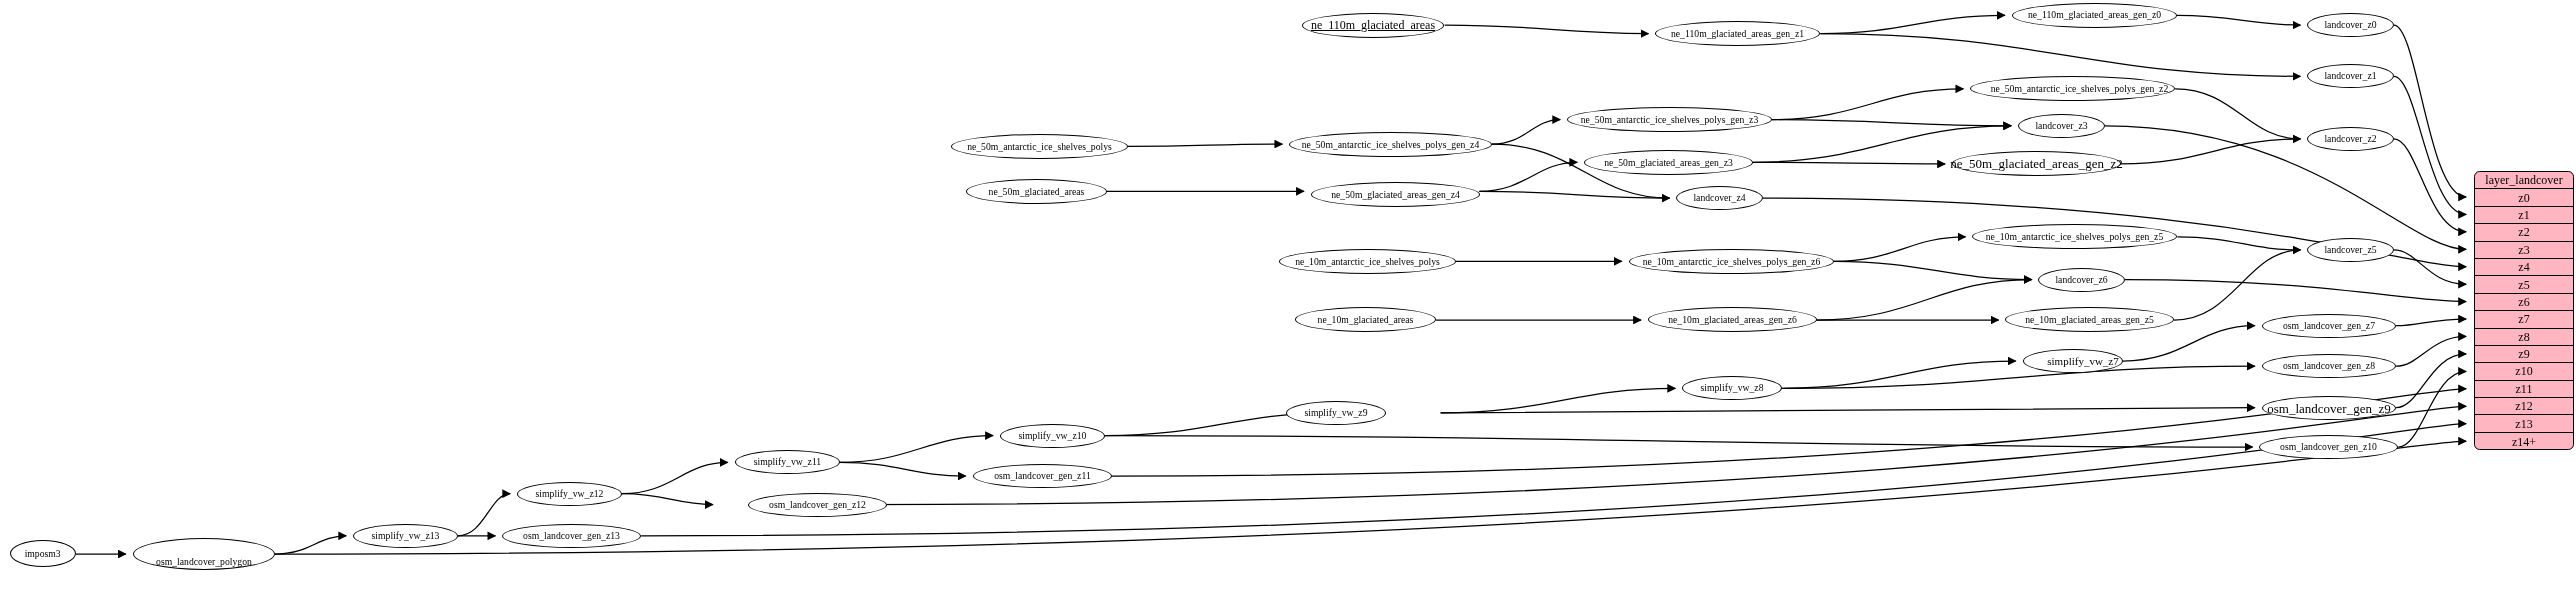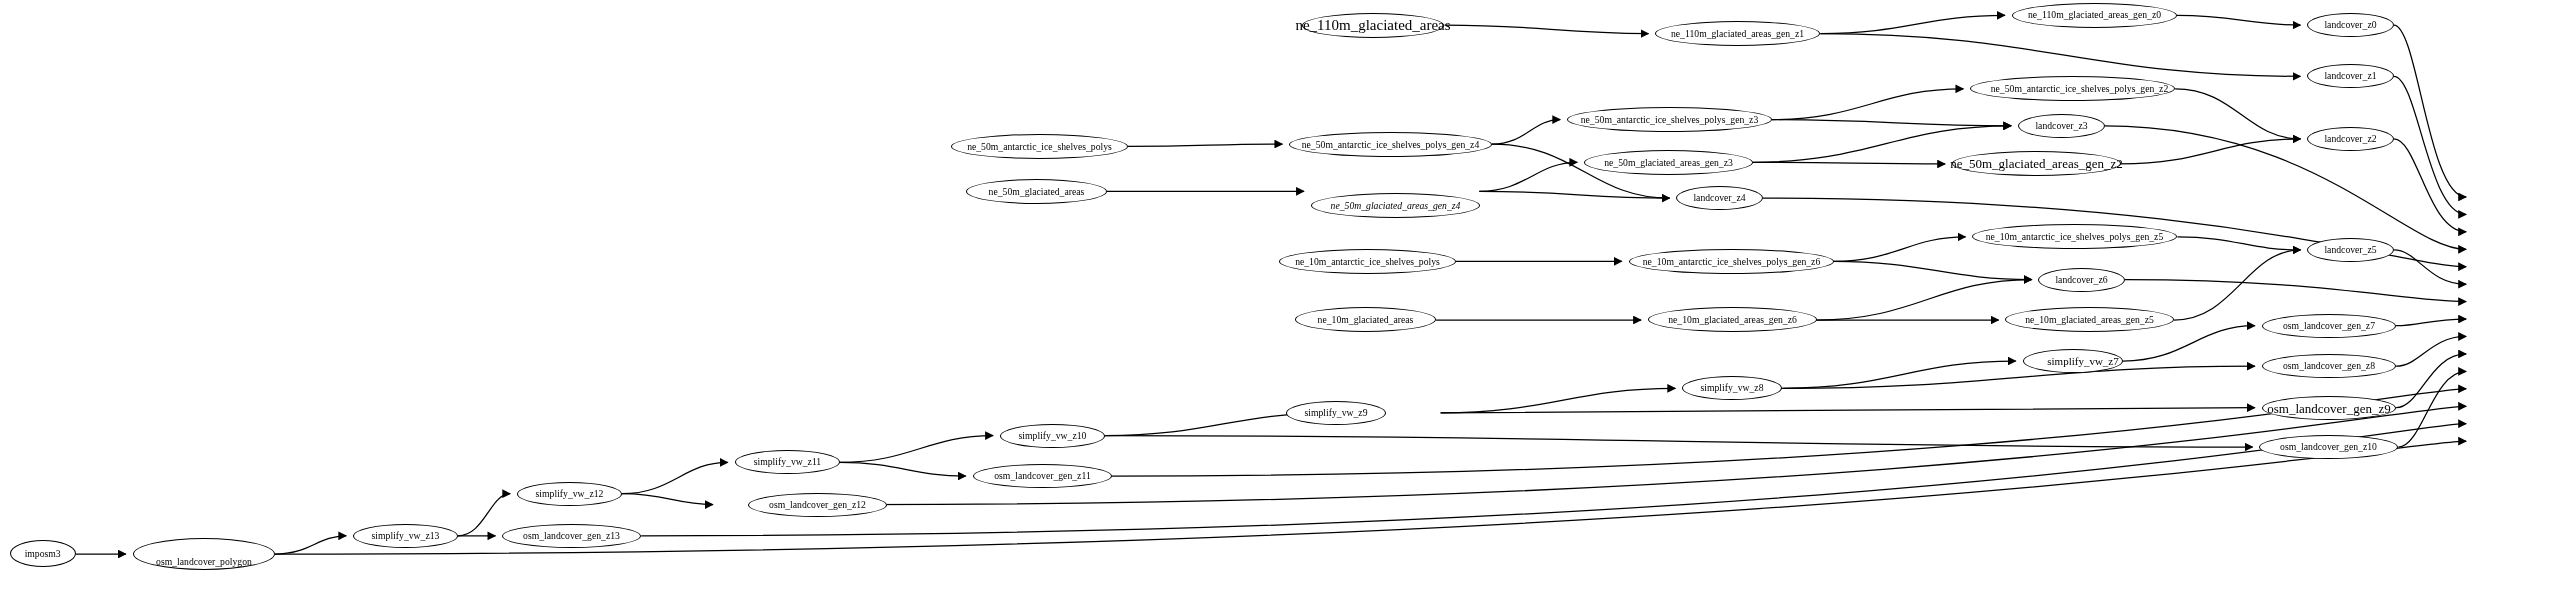--- a/index.html
+++ b/index.html
@@ -125,21 +125,21 @@
         <path d="M 804 941 C 839.1 941, 846.9 941, 870 941" marker-end="url(#arrow)"></path>
         <path d="M 1126 941 C 3295.2999999999997 941, 4225 744.0625, 4331 744.0625" marker-end="url(#arrow)"></path>
         <path d="M 133 973 C 178 973, 188 973, 221 973" marker-end="url(#arrow)"></path>
         <path d="M 483 973 C 544.65 973, 558.35 941, 608 941" marker-end="url(#arrow)"></path>
         <path d="M 483 973 C 3102.3999999999996 973, 4225 774.6875, 4331 774.6875" marker-end="url(#arrow)"></path>
       </g>
   </svg>
 
   <div id="node-layer">
       <div class="node" style="left: 1302px; top: 12.5px; width: 142px; height: 25px;">
-        <span style="font-size: 15px;">ne_110m_glaciated_areas</span>
+        <span style="font-size: 12px; text-decoration: underline;">ne_110m_glaciated_areas</span>
       </div>
       <div class="node" style="left: 1655px; top: 21px; width: 165px; height: 25px;">
         <span style="font-size: 9.7px;">ne_110m_glaciated_areas_gen_z1</span>
       </div>
       <div class="node" style="left: 2012px; top: 2.8px; width: 165px; height: 25px;">
         <span style="font-size: 9.7px;">ne_110m_glaciated_areas_gen_z0</span>
       </div>
       <div class="node" style="left: 2307px; top: 13px; width: 87px; height: 24px;">
         <span style="font-size: 9.7px;">landcover_z0</span>
       </div>
@@ -166,21 +166,21 @@
       </div>
       <div class="node" style="left: 1584px; top: 150px; width: 169px; height: 25px;">
         <span style="font-size: 9.7px;">ne_50m_glaciated_areas_gen_z3</span>
       </div>
       <div class="node" style="left: 1952px; top: 151px; width: 169px; height: 25px;">
         <span style="font-size: 13px;">ne_50m_glaciated_areas_gen_z2</span>
       </div>
       <div class="node" style="left: 966px; top: 179px; width: 141px; height: 25px;">
         <span style="font-size: 9.7px;">ne_50m_glaciated_areas</span>
       </div>
-      <div class="node" style="left: 1311px; top: 193px; width: 169px; height: 25px; font-style: italic;">
+      <div class="node" style="left: 1311px; top: 182px; width: 169px; height: 25px;">
         <span style="font-size: 9.7px;">ne_50m_glaciated_areas_gen_z4</span>
       </div>
       <div class="node" style="left: 1676px; top: 186px; width: 87px; height: 24px;">
         <span style="font-size: 9.7px;">landcover_z4</span>
       </div>
       <div class="node" style="left: 1972px; top: 224px; width: 205px; height: 25px;">
         <span style="font-size: 9.7px;">ne_10m_antarctic_ice_shelves_polys_gen_z5</span>
       </div>
       <div class="node" style="left: 2307px; top: 238px; width: 87px; height: 24px;">
         <span style="font-size: 9.7px;">landcover_z5</span>
@@ -246,14 +246,32 @@
         <span style="font-size: 9.7px;">osm_landcover_gen_z13</span>
       </div>
       <div class="node" style="left: 9.7px; top: 540px; width: 66px; height: 27px;">
         <span style="font-size: 9.7px;">imposm3</span>
       </div>
       <div class="node" style="left: 133px; top: 538px; width: 142px; height: 32px;">
         <span style="font-size: 9.7px; margin-top: 16px;">osm_landcover_polygon</span>
       </div>
     </div>
 
+  <div id="table-node" style="left: 2474px; top: 171px; width: 100px; height: 279px;">
+      <div class="trow thead" style="height: 17.4px;">layer_landcover</div>
+      <div class="trow tcell" style="height: 17.4px;">z0</div>
+      <div class="trow tcell" style="height: 17.4px;">z1</div>
+      <div class="trow tcell" style="height: 17.4px;">z2</div>
+      <div class="trow tcell" style="height: 17.4px;">z3</div>
+      <div class="trow tcell" style="height: 17.4px;">z4</div>
+      <div class="trow tcell" style="height: 17.4px;">z5</div>
+      <div class="trow tcell" style="height: 17.4px;">z6</div>
+      <div class="trow tcell" style="height: 17.4px;">z7</div>
+      <div class="trow tcell" style="height: 17.4px;">z8</div>
+      <div class="trow tcell" style="height: 17.4px;">z9</div>
+      <div class="trow tcell" style="height: 17.4px;">z10</div>
+      <div class="trow tcell" style="height: 17.4px;">z11</div>
+      <div class="trow tcell" style="height: 17.4px;">z12</div>
+      <div class="trow tcell" style="height: 17.4px;">z13</div>
+      <div class="trow tcell" style="height: 17.4px;">z14+</div>
+    </div>
 </div>
 
 
 </body></html>

